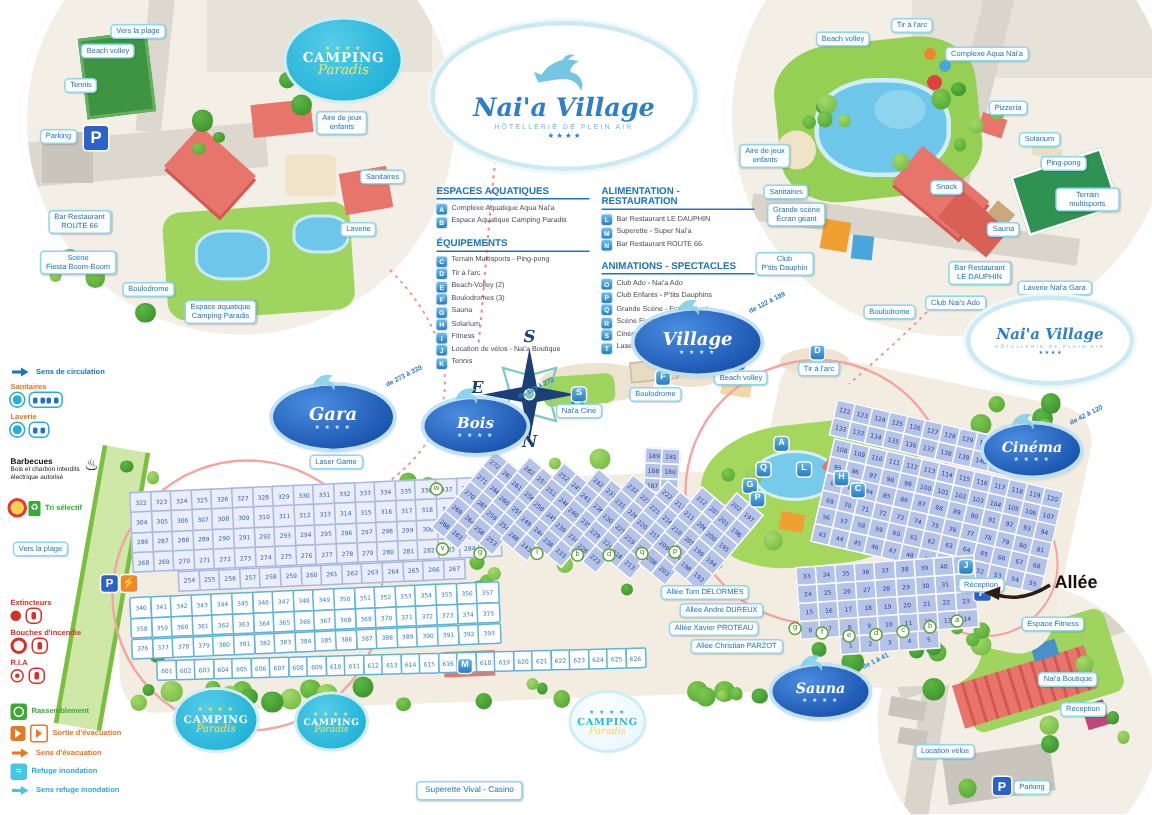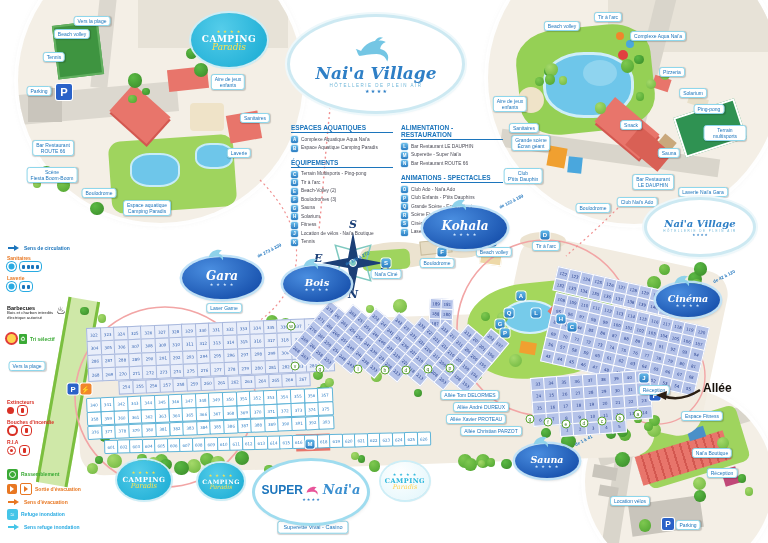--- a/index.html
+++ b/index.html
@@ -295,30 +295,20 @@
             <div class="llabel">Cinéma - Nai'a Ciné</div>
           </div>
           <div class="litem">
             <div class="lchip">T</div>
             <div class="llabel">Laser Game</div>
           </div>
         </div>
       </div>
   </div>
 
-  <div class="logo-oval" style="left:311px;top:492px;width:112px;height:62px;box-shadow:0 0 0 3px #9fdcef,1px 2px 4px rgba(0,0,0,.18);">
-    <div style="display:flex;align-items:center;gap:2px;">
-      <span style="font-weight:bold;font-size:12px;color:#1c75bc;">SUPER</span>
-      <svg width="16" height="14" viewBox="0 0 60 40">
-        <path d="M6,30 C10,12 30,4 44,10 C39,12 36,16 36,20 C46,22 50,31 46,38 C44,31 38,27 31,27 C21,27 12,29 6,30 Z" fill="#e8559a"></path>
-      </svg>
-      <span class="script" style="font-size:13px;color:#3a8fd0;">Nai'a</span>
-    </div>
-    <div class="logo-stars" style="font-size:4px;">★ ★ ★ ★</div>
-  </div>
   <div class="pill" style="left:313px;top:527px;font-size:5.5px;padding:2px 5px;">Superette Vival - Casino</div>
 
   <div class="cpbadge" style="left:144px;top:480px;width:54px;height:40px;">
     <div class="cs">★ ★ ★ ★</div>
     <div class="c1" style="font-size:7px;">CAMPING</div>
     <div class="c2" style="font-size:7px;">Paradis</div>
   </div>
   <div class="cpbadge" style="left:221px;top:481px;width:46px;height:36px;">
     <div class="cs">★ ★ ★ ★</div>
     <div class="c1" style="font-size:6px;">CAMPING</div>
@@ -1066,21 +1056,21 @@
       </svg>
       <div class="zone" style="left: 317px; top: 284px; width: 68px; height: 36px;">
         <div class="zname" style="font-size: 10px;">Bois</div>
         <div class="zstars">★ ★ ★ ★</div>
       </div>
       <div class="zrange" style="left: 344px; top: 256px;">de 190 à 272</div>
       <svg width="22" height="14" viewBox="0 0 60 40" style="position: absolute; left: 301px; top: 256px; z-index: 27;">
         <path d="M6,30 C10,12 30,4 44,10 C39,12 36,16 36,20 C46,22 50,31 46,38 C44,31 38,27 31,27 C21,27 12,29 6,30 Z" fill="#8fd2ea"></path>
       </svg>
       <div class="zone" style="left: 465px; top: 228px; width: 84px; height: 42px;">
-        <div class="zname" style="font-size: 12px;">Kohala</div>
+        <div class="zname" style="font-size: 12px;">Village</div>
         <div class="zstars">★ ★ ★ ★</div>
       </div>
       <div class="zrange" style="left: 498px; top: 199px;">de 122 à 189</div>
       <svg width="22" height="14" viewBox="0 0 60 40" style="position: absolute; left: 449px; top: 197px; z-index: 27;">
         <path d="M6,30 C10,12 30,4 44,10 C39,12 36,16 36,20 C46,22 50,31 46,38 C44,31 38,27 31,27 C21,27 12,29 6,30 Z" fill="#8fd2ea"></path>
       </svg>
       <div class="zone" style="left: 688px; top: 300px; width: 64px; height: 34px;">
         <div class="zname" style="font-size: 9.5px;">Cinéma</div>
         <div class="zstars">★ ★ ★ ★</div>
       </div>

